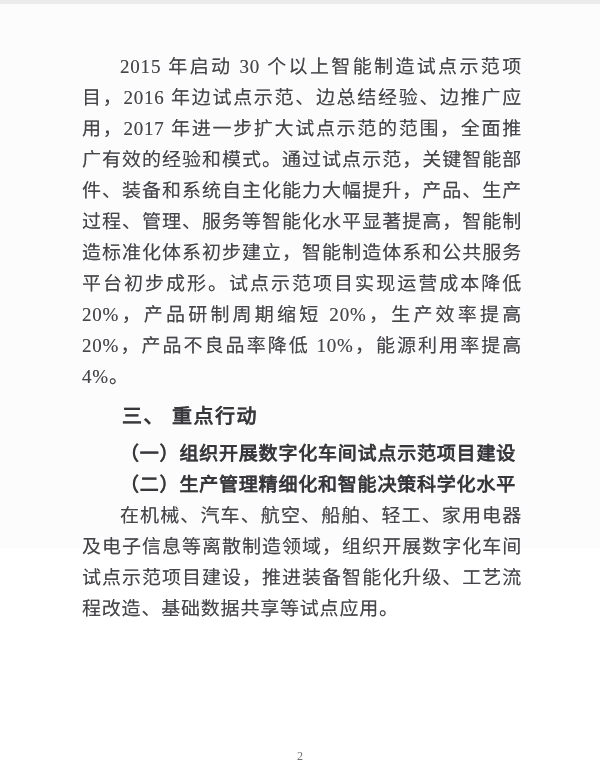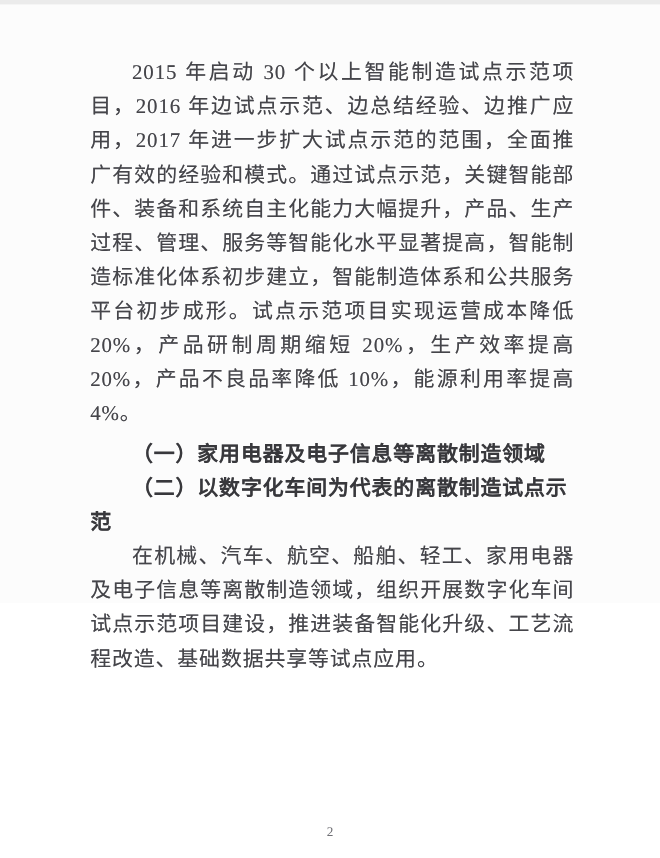--- a/index.html
+++ b/index.html
@@ -80,24 +80,25 @@
 </style>
 </head>
 <body>
 
 <div class="page">
   <div class="scan-edge"></div>
 
   <div class="content">
     <p class="body-para">2015 年启动 30 个以上智能制造试点示范项目，2016 年边试点示范、边总结经验、边推广应用，2017 年进一步扩大试点示范的范围，全面推广有效的经验和模式。通过试点示范，关键智能部件、装备和系统自主化能力大幅提升，产品、生产过程、管理、服务等智能化水平显著提高，智能制造标准化体系初步建立，智能制造体系和公共服务平台初步成形。试点示范项目实现运营成本降低 20%，产品研制周期缩短 20%，生产效率提高 20%，产品不良品率降低 10%，能源利用率提高 4%。</p>
 
+    <p class="heading">三、 重点行动</p>
 
-    <p class="subheading">（一）家用电器及电子信息等离散制造领域</p>
+    <p class="subheading">（一）组织开展数字化车间试点示范项目建设</p>
 
 
-    <p class="subheading flow">（二）以数字化车间为代表的离散制造试点示范</p>
+    <p class="subheading flow">（二）生产管理精细化和智能决策科学化水平</p>
 
     <p class="body-para">在机械、汽车、航空、船舶、轻工、家用电器及电子信息等离散制造领域，组织开展数字化车间试点示范项目建设，推进装备智能化升级、工艺流程改造、基础数据共享等试点应用。</p>
 
   </div>
 
   <div class="page-number">2</div>
 </div>
 
 </body></html>

